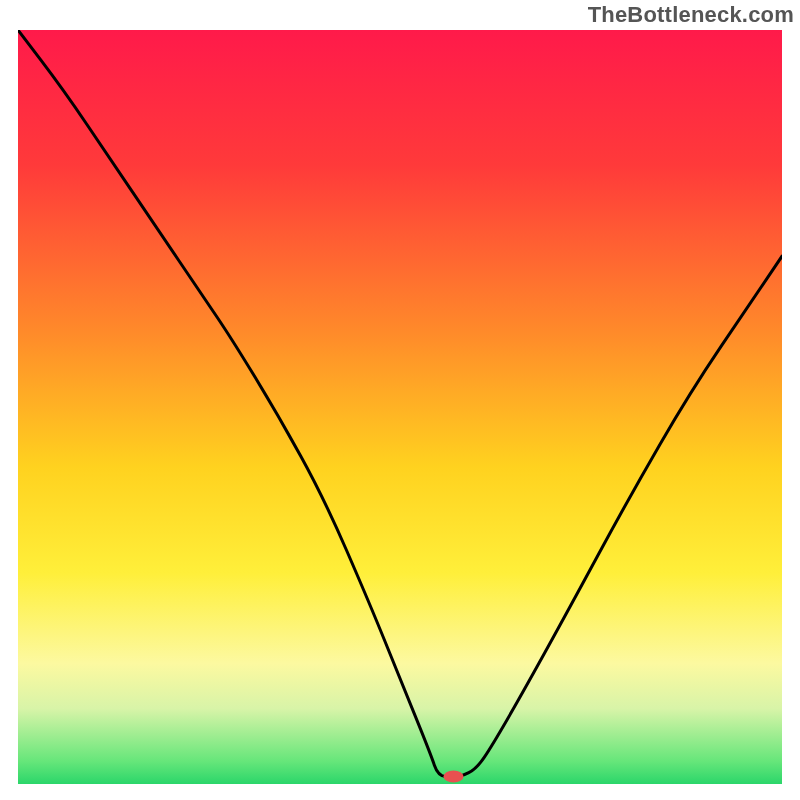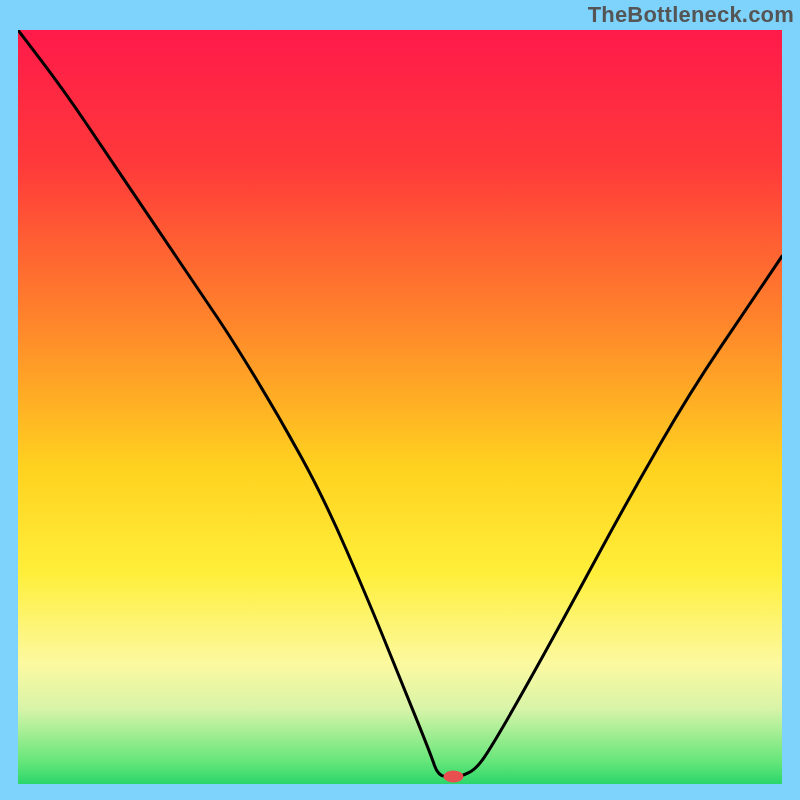--- a/index.html
+++ b/index.html
@@ -8,21 +8,21 @@
     width: 800px;
     height: 800px;
     background: #000;
     overflow: hidden;
     font-family: Arial, Helvetica, sans-serif;
   }
   .outer {
     position: relative;
     width: 800px;
     height: 800px;
-    background: #7dd3fc;
+    background: #ffffff;
   }
   .watermark {
     position: absolute;
     top: 2px;
     right: 6px;
     color: #555;
     font-size: 22px;
     font-weight: 600;
     letter-spacing: 0.2px;
     user-select: none;

